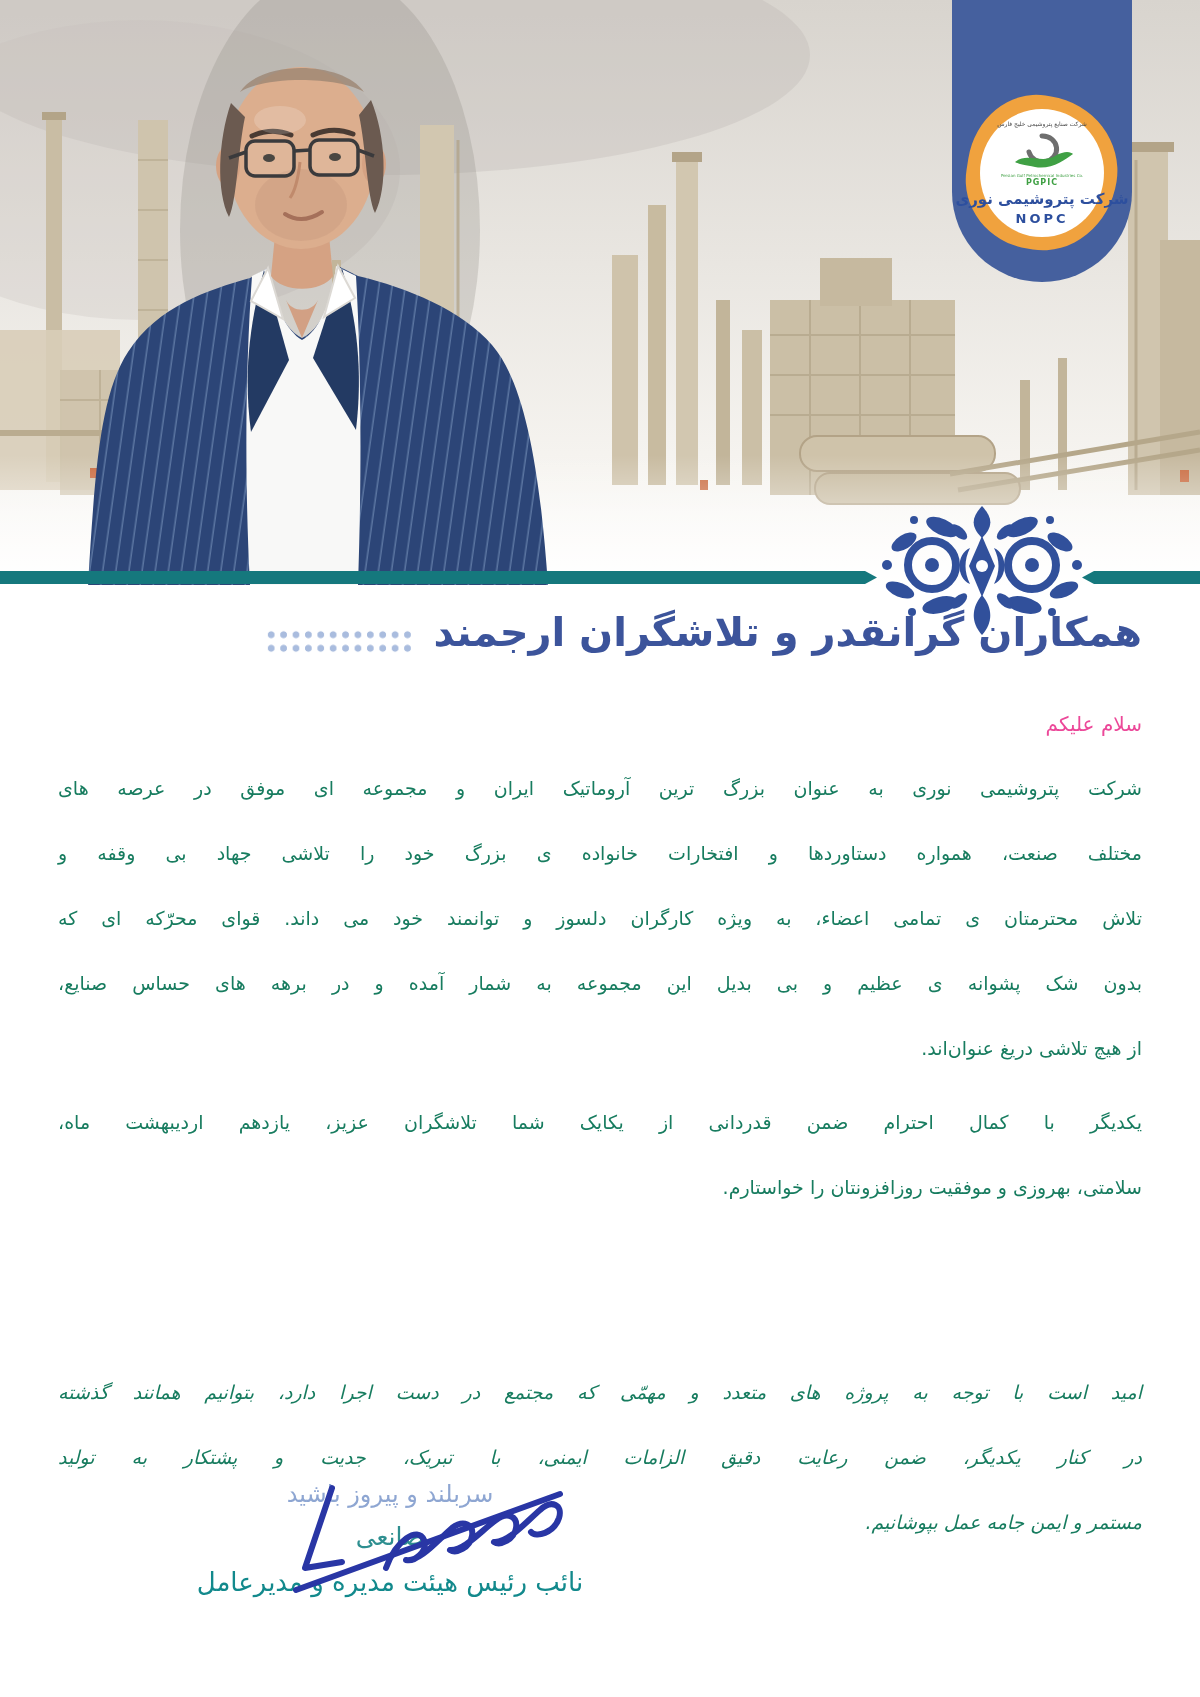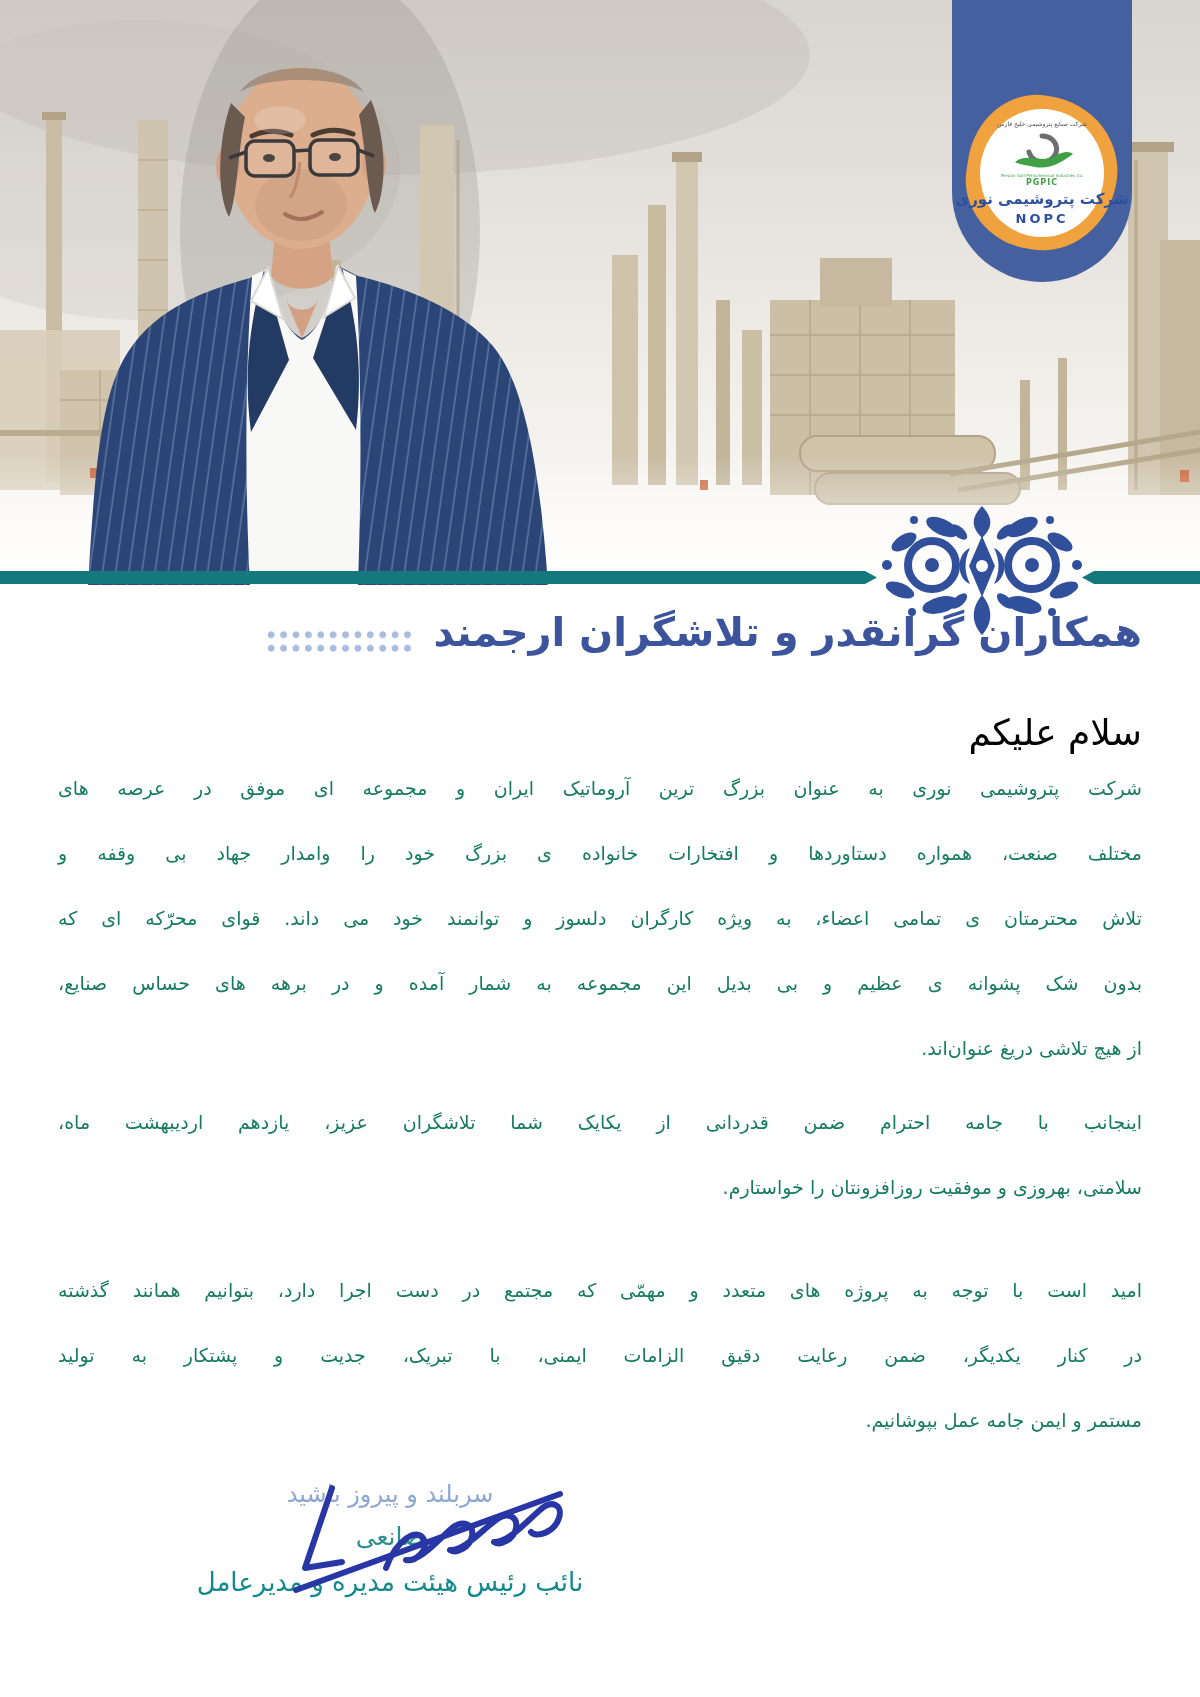--- a/index.html
+++ b/index.html
@@ -30,28 +30,28 @@
   .pgpic-en{font-size:4px;color:#3fa044;line-height:5px;white-space:nowrap;}
   .pgpic-abbr{font-size:8px;font-weight:bold;color:#3fa044;letter-spacing:1px;line-height:9px;}
   .company-fa{font-size:15px;font-weight:bold;color:#2d4f9e;direction:rtl;margin-top:3px;white-space:nowrap;}
   .company-abbr{font-size:13px;font-weight:bold;color:#2d4f9e;letter-spacing:3px;margin-top:3px;}
   
   .title-row{position:absolute;top:608px;right:58px;direction:rtl;display:flex;align-items:center;gap:20px;}
   .page-title{font-size:40px;font-weight:bold;color:#3c549b;white-space:nowrap;}
   .title-dots{width:148px;height:27px;margin-top:20px;
     background-image:radial-gradient(circle,#a9bcde 3.1px, rgba(0,0,0,0) 3.8px);
     background-size:12.4px 13.5px;background-position:0 0;}
-  .greeting{position:absolute;top:712px;right:58px;font-size:36px;color:#000000;direction:rtl;}
+  .greeting{position:absolute;top:712px;right:58px;font-size:20px;color:#ec4899;direction:rtl;}
   .para{position:absolute;left:58px;right:58px;direction:rtl;color:#177c5f;font-size:19px;}
   .para .ln{height:65px;line-height:65px;}
   .ln.j{text-align:justify;text-align-last:justify;-moz-text-align-last:justify;text-justify:inter-word;}
   .ln.e{text-align:right;}
   #p1{top:756px;}
   #p2{top:1090px;}
-  #p3{top:1258px;}
+  #p3{top:1360px;font-style:italic;}
   
   .sig{position:absolute;left:180px;top:1480px;width:420px;text-align:center;direction:rtl;}
   .sig-blessing{font-size:24px;color:#8ea6d2;}
   .sig-name{font-size:25px;color:#2e8f90;margin-top:14px;}
   .sig-role{font-size:26px;color:#12898c;margin-top:16px;white-space:nowrap;}
   .sig-scribble{position:absolute;left:88px;top:-2px;width:312px;height:122px;pointer-events:none;}
 </style>
 </head>
 <body>
 
@@ -223,28 +223,28 @@
 
 <div class="title-row">
   <div class="page-title">همکاران گرانقدر و تلاشگران ارجمند</div>
   <div class="title-dots"></div>
 </div>
 
 <div class="greeting">سلام علیکم</div>
 
 <div class="para" id="p1">
   <div class="ln j">شرکت پتروشیمی نوری به عنوان بزرگ ترین آروماتیک ایران و مجموعه ای موفق در عرصه های</div>
-  <div class="ln j">مختلف صنعت، همواره دستاوردها و افتخارات خانواده ی بزرگ خود را وامدار جهاد بی وقفه و</div>
+  <div class="ln j">مختلف صنعت، همواره دستاوردها و افتخارات خانواده ی بزرگ خود را تلاشی جهاد بی وقفه و</div>
   <div class="ln j">تلاش محترمتان ی تمامی اعضاء، به ویژه کارگران دلسوز و توانمند خود می داند. قوای محرّکه ای که</div>
   <div class="ln j">بدون شک پشوانه ی عظیم و بی بدیل این مجموعه به شمار آمده و در برهه های حساس صنایع،</div>
   <div class="ln e">از هیچ تلاشی دریغ عنوان‌اند.</div>
 </div>
 
 <div class="para" id="p2">
-  <div class="ln j">اینجانب با جامه احترام ضمن قدردانی از یکایک شما تلاشگران عزیز، یازدهم اردیبهشت ماه،</div>
+  <div class="ln j">یکدیگر با کمال احترام ضمن قدردانی از یکایک شما تلاشگران عزیز، یازدهم اردیبهشت ماه،</div>
   <div class="ln e">سلامتی، بهروزی و موفقیت روزافزونتان را خواستارم.</div>
 </div>
 
 <div class="para" id="p3">
   <div class="ln j">امید است با توجه به پروژه های متعدد و مهمّی که مجتمع در دست اجرا دارد، بتوانیم همانند گذشته</div>
   <div class="ln j">در کنار یکدیگر، ضمن رعایت دقیق الزامات ایمنی، با تبریک، جدیت و پشتکار به تولید</div>
   <div class="ln e">مستمر و ایمن جامه عمل بپوشانیم.</div>
 </div>
 
 <div class="sig">

